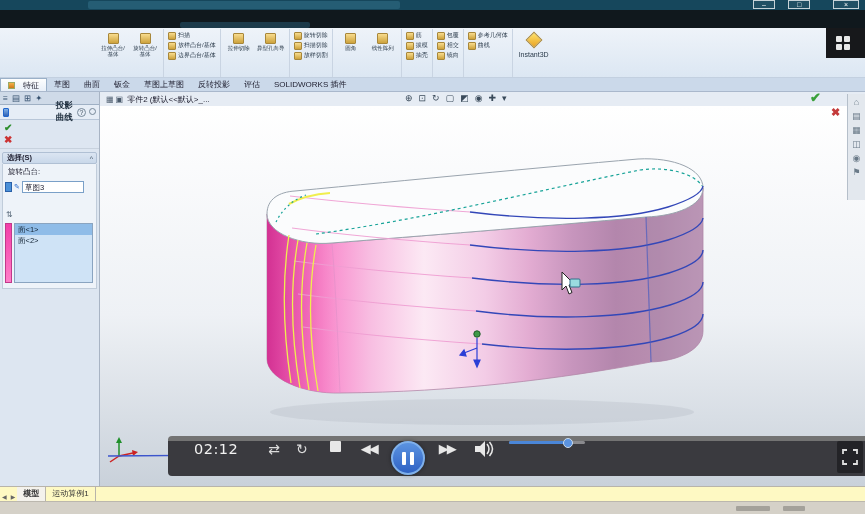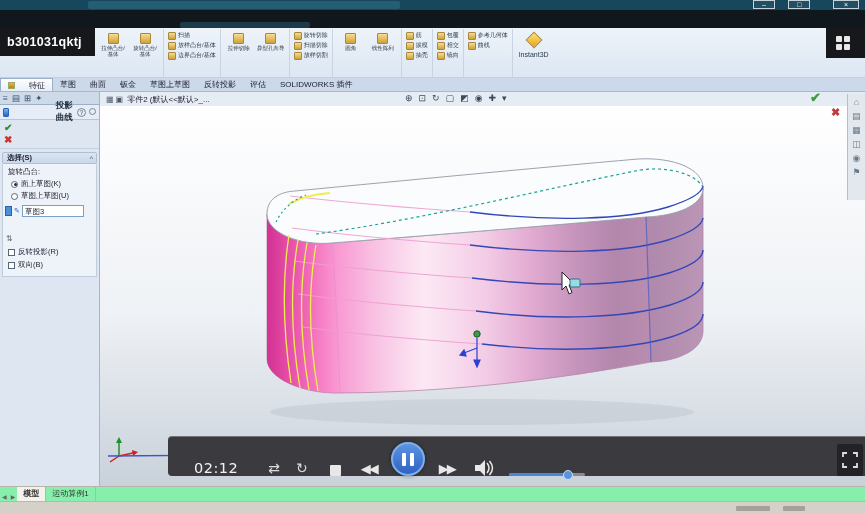--- a/index.html
+++ b/index.html
@@ -37,21 +37,21 @@
 
   
   .player-title-overlay { position:absolute; left:0; top:0; width:95px; height:28px; background:#17181b; z-index:25; }
   .player-title { color:#fff; font-size:12.5px; font-weight:bold; padding:7px 0 0 7px; letter-spacing:.3px; white-space:nowrap; }
   .player-grid-overlay { position:absolute; right:0; top:0; width:39px; height:30px; background:#17181b; z-index:25; }
   .grid-icon { position:absolute; left:10px; top:8px; width:16px; height:14px; display:grid; grid-template-columns:6px 6px; grid-template-rows:6px 6px; gap:2px; }
   .grid-icon span { background:#e8e8e8; border-radius:1px; }
 
   
   .sw-tabs { position:absolute; left:0; top:50px; width:865px; height:14px; background:#cbd9ea; border-bottom:1px solid #aab8cc; display:flex; align-items:flex-end; }
-  .sw-tab { display:flex; align-items:center; gap:14px; padding:1px 7px 1px 7px; font-size:8px; color:#223; height:13px; cursor:default; }
+  .sw-tab { display:flex; align-items:center; gap:8px; padding:1px 7px 1px 7px; font-size:8px; color:#223; height:13px; cursor:default; }
   .sw-tab .tab-icon { display:none; width:7px; height:7px; background:linear-gradient(#f4b24a,#d07818); border:1px solid #9a6; }
   .sw-tab.active { background:linear-gradient(#fdfefe,#e8eff8); border:1px solid #9ab0c8; border-bottom:none; }
   .sw-tab.active .tab-icon { display:inline-block; }
 
   
   .doc-row { position:absolute; left:100px; right:0; top:64px; height:14px; background:#e6ecf4; display:flex; align-items:center; }
   .doc-icons { display:flex; gap:2px; padding-left:6px; font-size:8px; color:#4a5a6c; }
   .doc-title { font-size:8px; color:#223; padding-left:4px; white-space:nowrap; }
   .headsup { position:absolute; left:305px; top:1px; display:flex; gap:6px; }
   .headsup span { font-size:9px; color:#3a4a5a; cursor:default; }
@@ -99,31 +99,31 @@
   .face-item.active { background:#8fbce8; }
   .pm-check-row { display:flex; align-items:center; gap:3px; padding:2px 0 1px 5px; }
   .cb { width:7px; height:7px; background:#fff; border:1px solid #567; flex:none; }
   .pm-check-row span.lbl { font-size:7.5px; color:#223; }
 
   
   .viewport { position:absolute; left:100px; right:0; top:78px; bottom:28px; background:linear-gradient(#ffffff, #eef1f5 55%, #c9d1da); }
   .viewport svg { position:absolute; left:0; top:0; }
 
   
-  .sw-bottom-tabs { position:absolute; left:0; right:0; bottom:13px; height:15px; background:#86efac; border-top:1px solid #b8b4aa; display:flex; align-items:center; z-index:3; }
+  .sw-bottom-tabs { position:absolute; left:0; right:0; bottom:13px; height:15px; background:#fef9c3; border-top:1px solid #b8b4aa; display:flex; align-items:center; z-index:3; }
   .bnav span { font-size:6px; color:#666; padding:0 2px; }
   .sw-btab { font-size:8px; color:#333; padding:1px 6px; border-right:1px solid #b8b4aa; height:14px; cursor:default; }
   .sw-btab.active { background:#f4f2ec; font-weight:bold; }
   .sw-statusbar { position:absolute; left:0; right:0; bottom:0; height:13px; background:#d5d1c8; border-top:1px solid #bbb7ae; z-index:2; }
   .smudge { position:absolute; top:4px; height:5px; background:#8f8d86; opacity:.7; border-radius:1px; }
   .smudge.s1 { right:95px; width:34px; }
   .smudge.s2 { right:60px; width:22px; }
 
   
-  .controlbar { position:absolute; left:168px; right:0; top:436px; height:40px; background:#3a3a3f; border-top:1px solid #737373; border-radius:4px 0 0 4px; z-index:30; display:flex; align-items:flex-end; }
+  .controlbar { position:absolute; left:168px; right:0; top:436px; height:40px; background:#3a3a3f; border-top:5px solid #737373; border-radius:4px 0 0 4px; z-index:30; display:flex; align-items:flex-start; }
   .time { color:#f2f2f2; font-family:"DejaVu Sans", sans-serif; font-size:14.5px; letter-spacing:.5px; margin-left:26px; }
   .pbtn { color:#dcdcdc; cursor:pointer; }
   .btn-shuffle { font-size:14px; margin-left:30px; }
   .btn-repeat { font-size:14px; margin-left:16px; }
   .btn-stop { width:11px; height:11px; background:#e8e8e8; border-radius:1px; margin-left:22px; }
   .btn-rew, .btn-fwd { font-size:13px; letter-spacing:-2px; color:#e8e8e8; }
   .btn-rew { margin-left:20px; }
   .btn-pause { width:34px; height:34px; border-radius:50%; background:linear-gradient(#5b93e0,#2f62c4); border:2px solid #7fb0ea; margin-left:14px; display:flex; align-items:center; justify-content:center; gap:4px; box-shadow:0 0 4px rgba(0,0,0,.4); }
   .btn-pause i { display:block; width:4px; height:13px; background:#fff; border-radius:1px; }
   .btn-fwd { margin-left:14px; }
@@ -256,23 +256,20 @@
               <span class="rlabel">曲线</span>
             </div>
           </div>
         <div class="instant3d">
           <span class="i3d-icon"></span>
           <span class="i3d-label">Instant3D</span>
         </div>
       </div>
     </div>
 
-    <div class="player-title-overlay">
-      <div class="player-title">b301031qktj</div>
-    </div>
     <div class="player-grid-overlay">
       <div class="grid-icon">
           <span></span>
           <span></span>
           <span></span>
           <span></span>
         </div>
     </div>
 
     <div class="sw-tabs">
@@ -460,52 +457,36 @@
       <div class="pm-confirm">
         <span class="pm-ok">✔</span>
         <span class="pm-cancel">✖</span>
       </div>
       <div class="pm-sec">
         <span class="pm-sec-label">选择(S)</span>
         <span class="pm-collapse">^</span>
       </div>
       <div class="pm-body">
         <div class="pm-label">旋转凸台:</div>
-        <div>
-
-            <div class="pm-radio-row active">
-              <span class="radio"></span>
-              <span class="lbl">面上草图(K)</span>
-            </div>
-
-            <div class="pm-radio-row">
-              <span class="radio"></span>
-              <span class="lbl">草图上草图(U)</span>
-            </div>
-          </div>
         <div class="pm-sketch-row">
           <span class="swatch-blue"></span>
           <span class="icon-sketch">✎</span>
           <div class="pm-field">草图3</div>
         </div>
         <div class="pm-dir-row">
           <span class="icon-dir">⇅</span>
         </div>
-        <div>
-
-            <div class="pm-check-row">
-              <span class="cb"></span>
-              <span class="lbl">反转投影(R)</span>
-            </div>
-
-            <div class="pm-check-row">
-              <span class="cb"></span>
-              <span class="lbl">双向(B)</span>
-            </div>
-          </div>
+        <div class="pm-faces-row">
+          <span class="swatch-pink"></span>
+          <div class="faces-list">
+
+          <div class="face-item active">面&lt;1&gt;</div>
+              <div class="face-item">面&lt;2&gt;</div>
+            </div>
+        </div>
       </div>
     </div>
 
     <div class="sw-bottom-tabs">
       <span class="bnav">
         
       <span>◀</span><span>▶</span></span>
       <span style="display:flex;">
 
       <span class="sw-btab active">模型</span>

